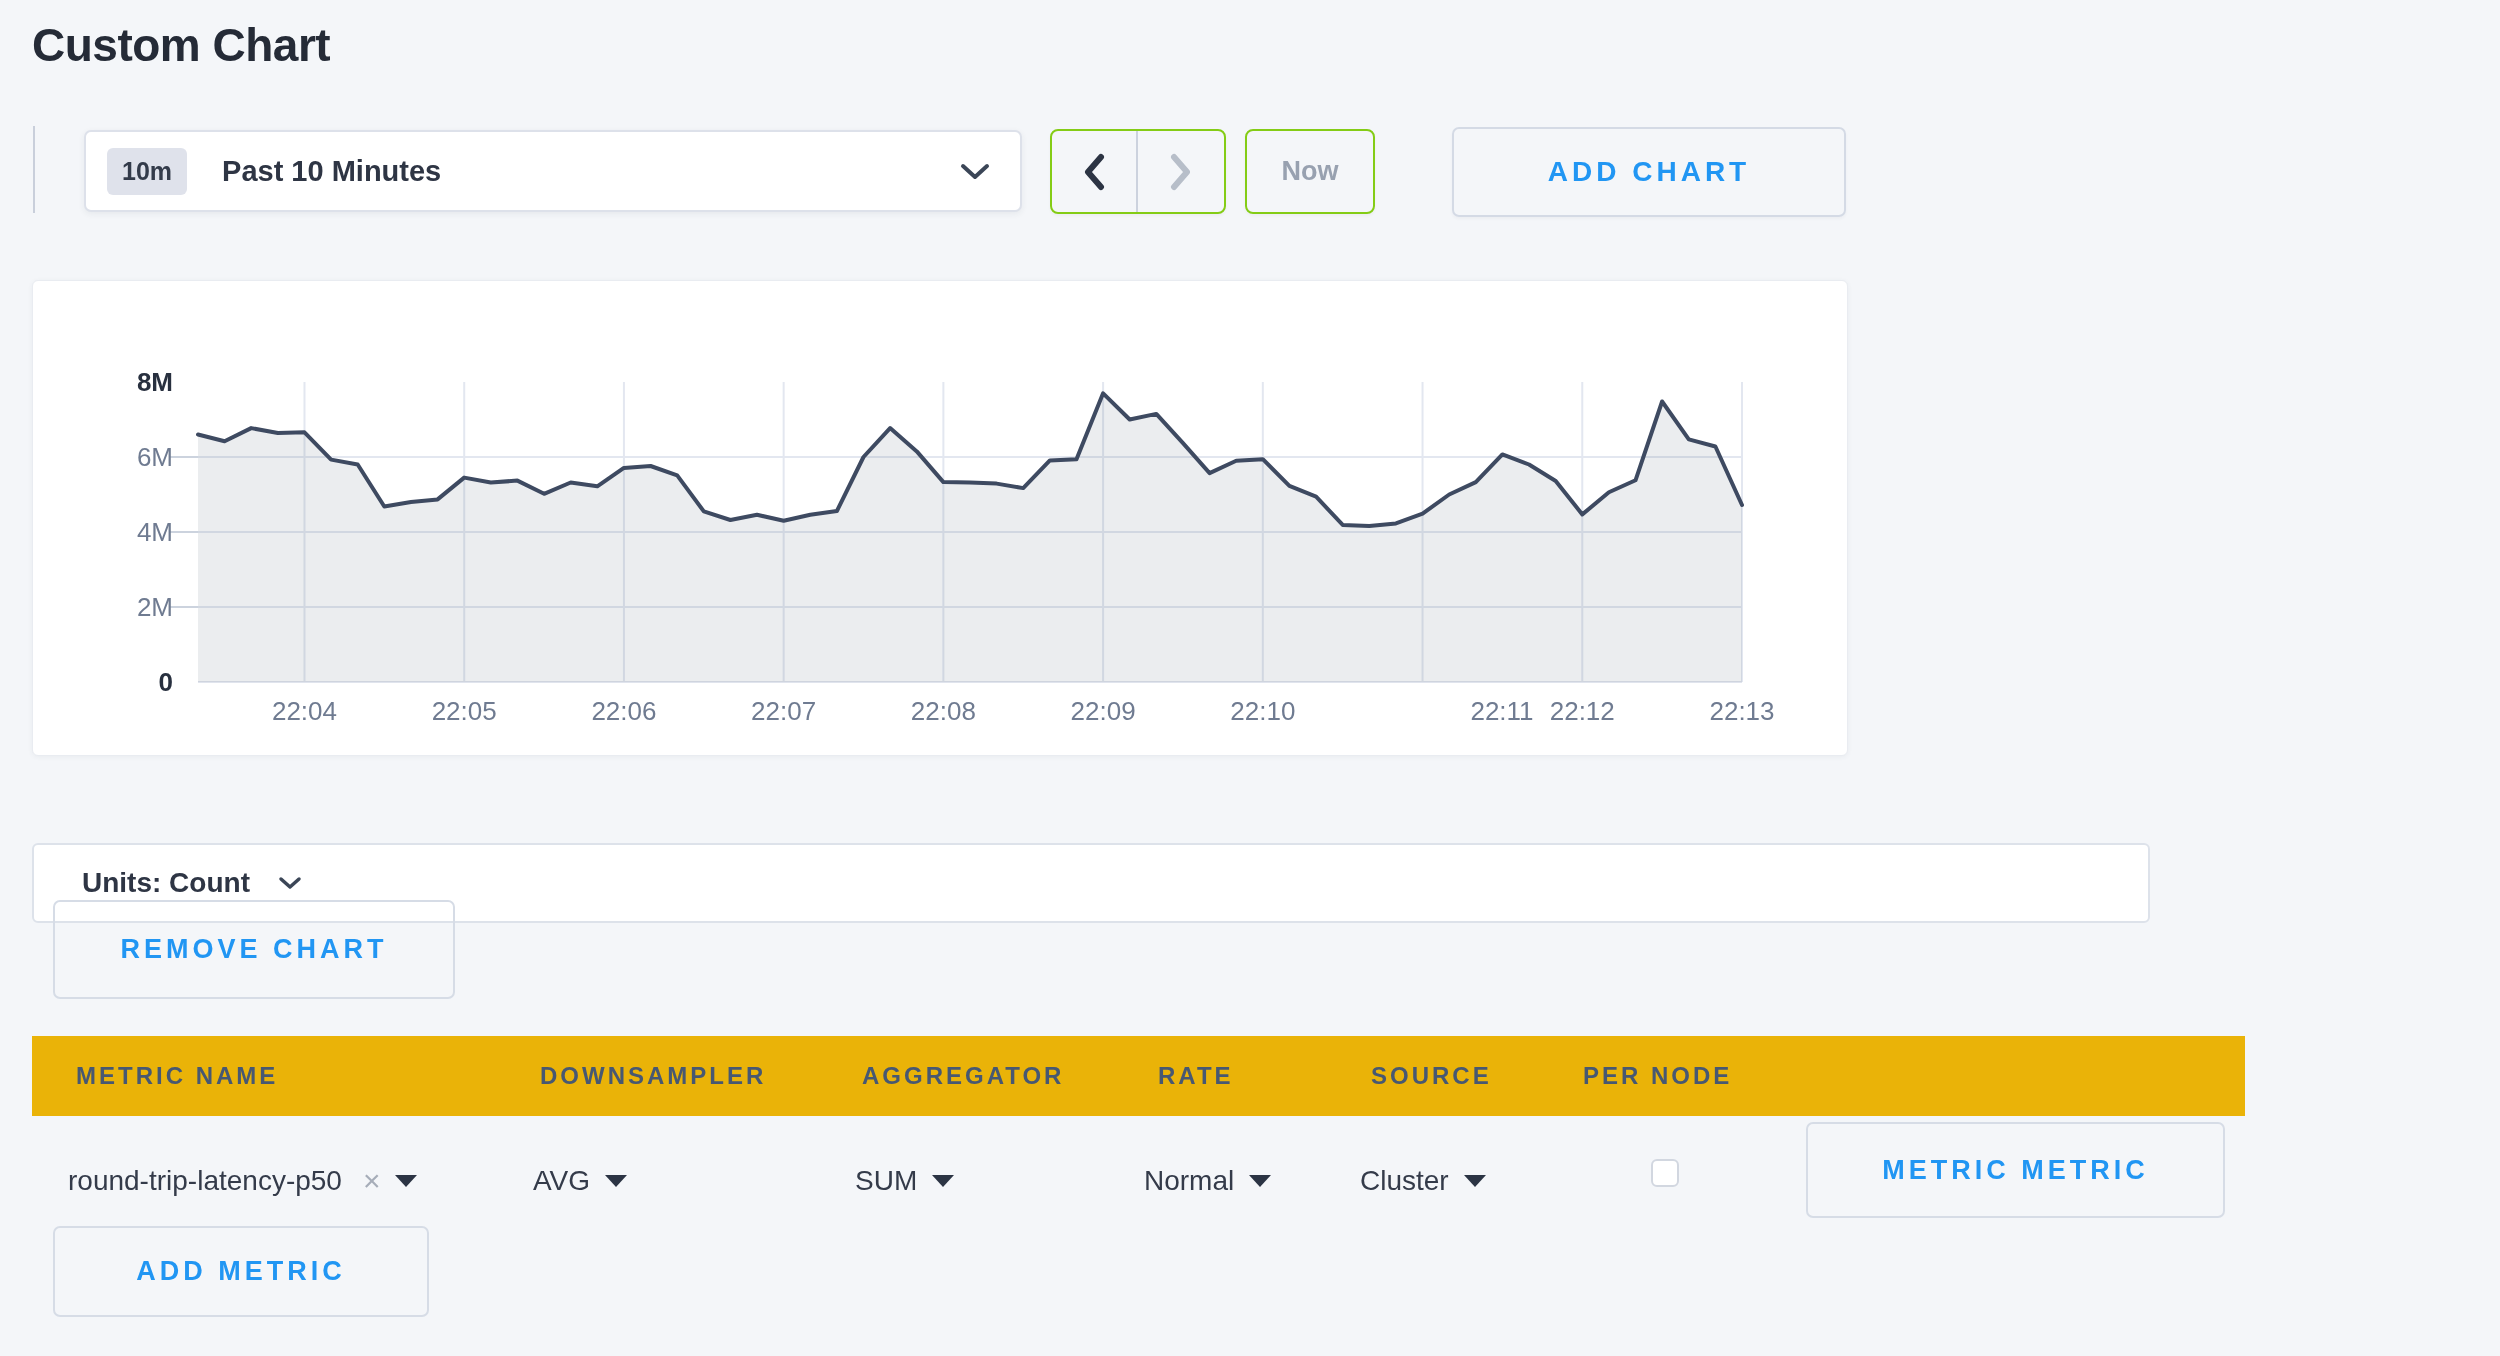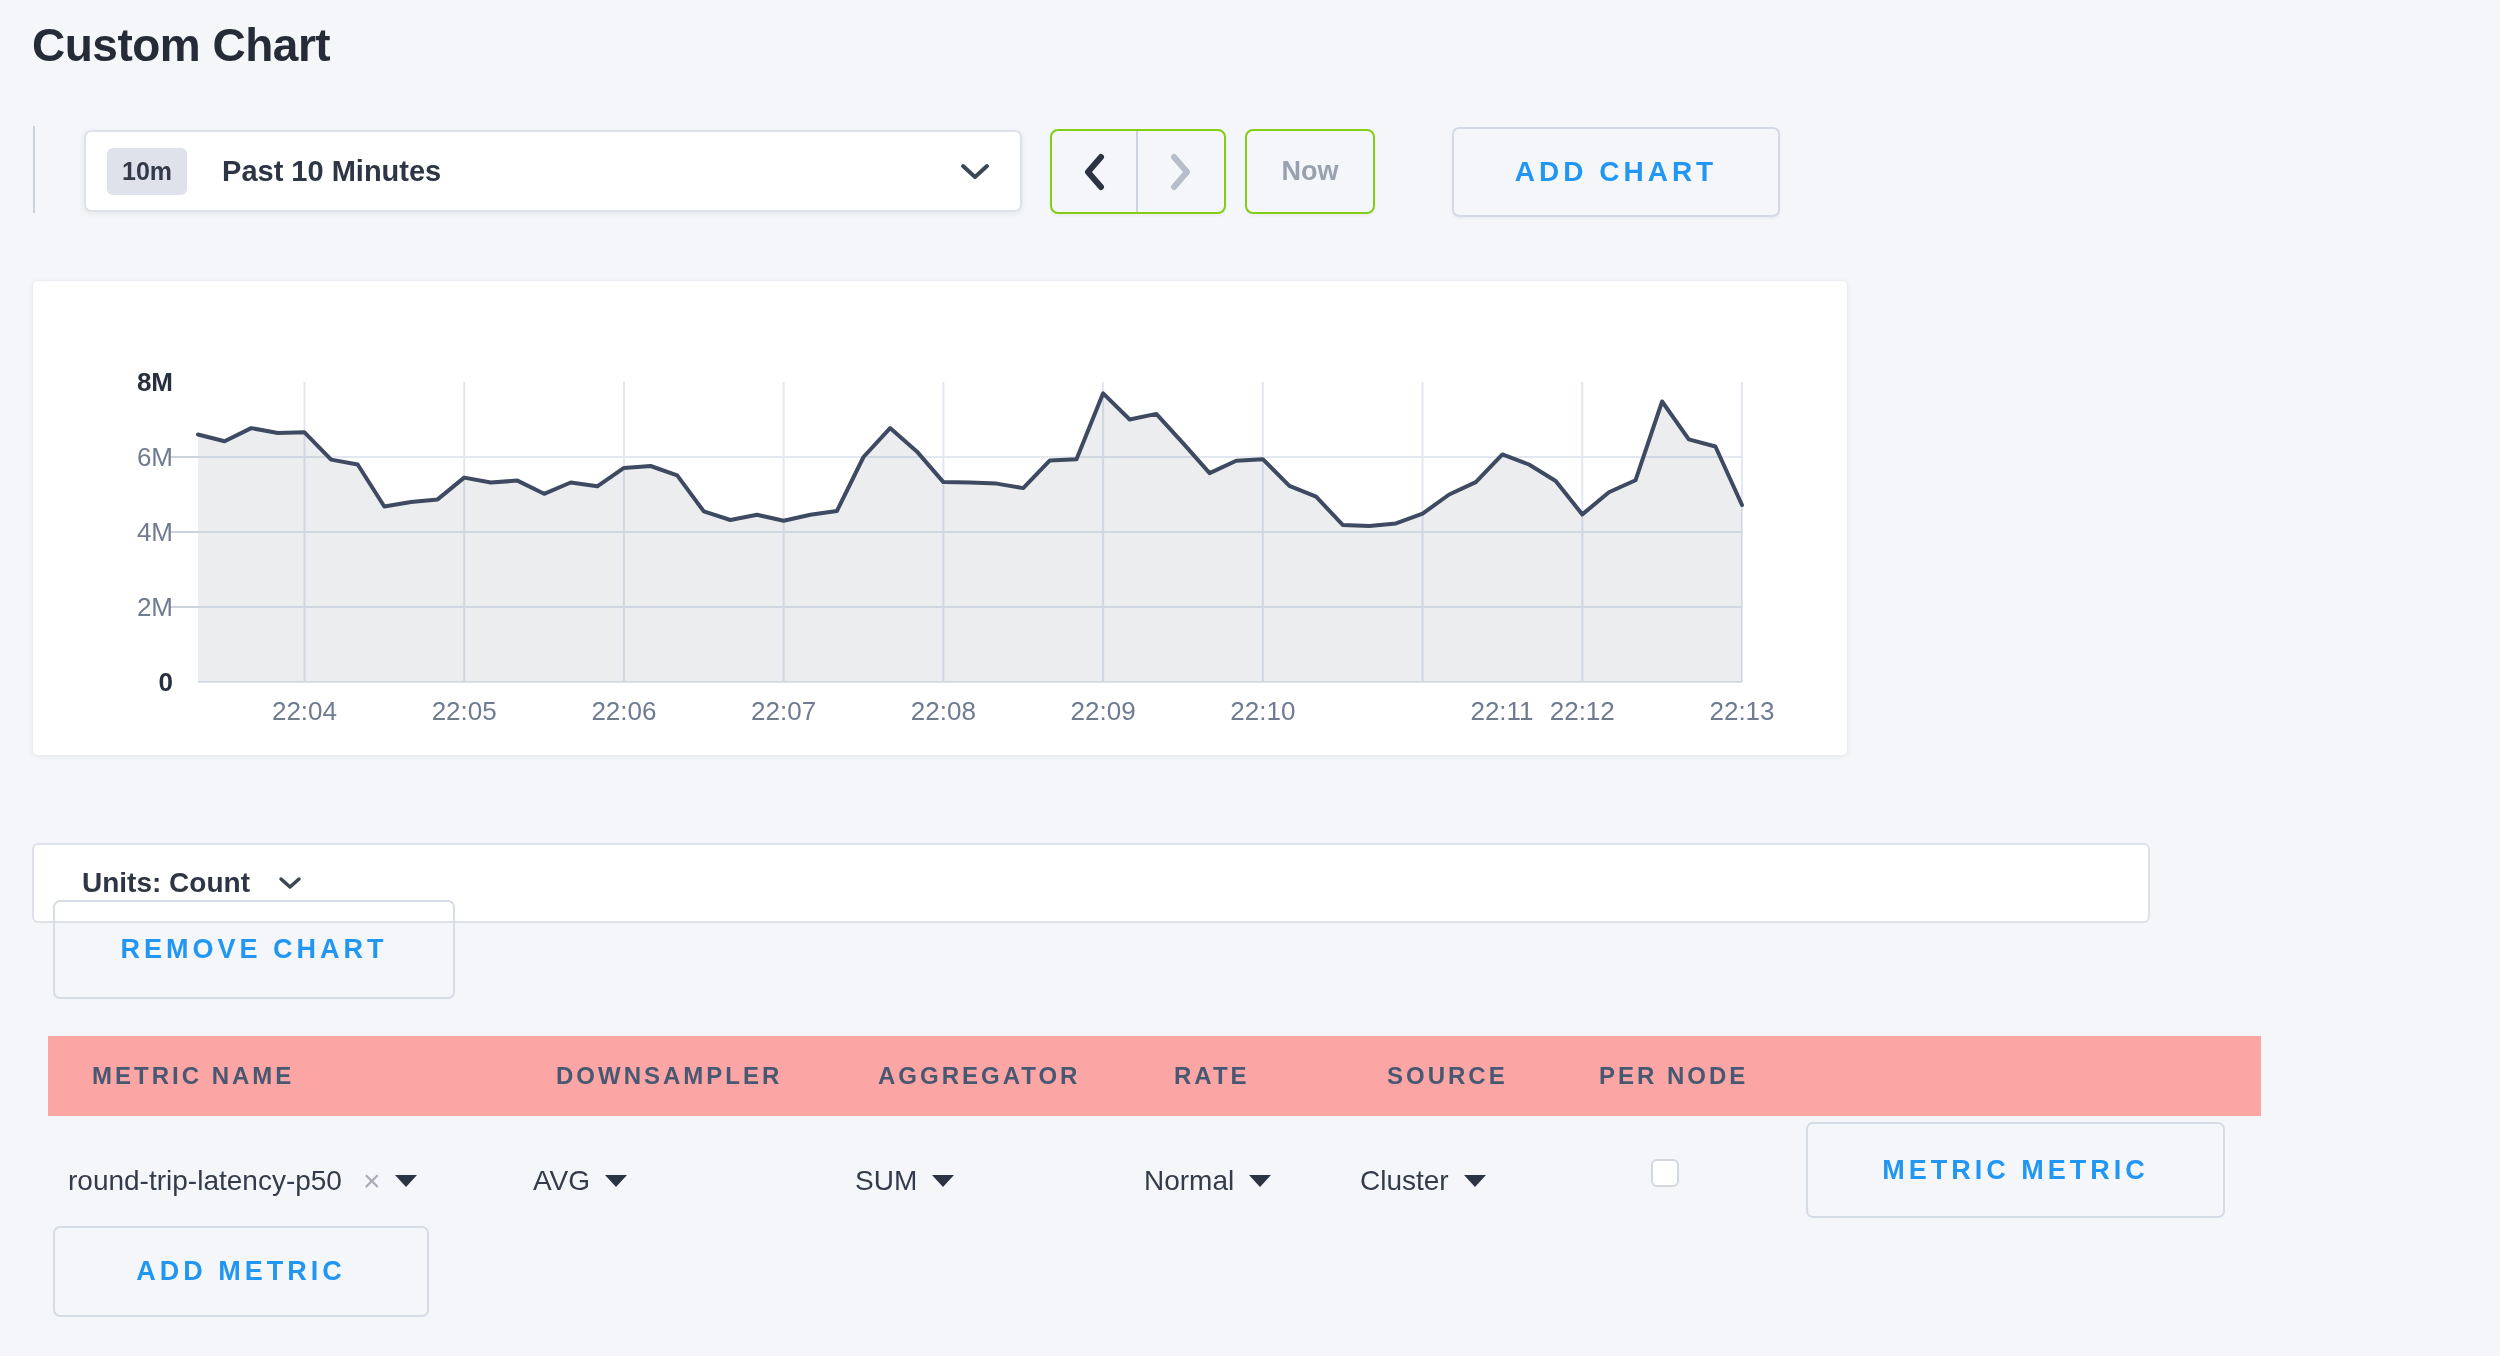--- a/index.html
+++ b/index.html
@@ -46,21 +46,21 @@
     display:flex; align-items:center; justify-content:center;
     box-shadow:0 2px 3px rgba(40,50,70,0.04);
     cursor:pointer;
   }
   #pager { left:1050px; top:129px; width:176px; height:85px; padding:0; overflow:hidden; }
   .pager-half { width:50%; height:100%; display:flex; align-items:center; justify-content:center; }
   #pager-prev { border-right:2px solid #ccd2de; }
   #now-button { left:1245px; top:129px; width:130px; height:85px;
     font-size:27px; font-weight:700; color:#98a1b0; }
   #add-chart-button {
-    left:1452px; top:127px; width:328px; height:90px;
+    left:1452px; top:127px; width:394px; height:90px;
     border-color:#d4dae5; border-radius:7px;
     font-size:28px; font-weight:700; letter-spacing:4px; color:#2196f3;
   }
 
   
   #chart-card {
     left:32px; top:280px; width:1816px; height:476px;
     background:#ffffff; border:1px solid #e9ecf1; border-radius:6px;
     box-shadow:0 1px 5px rgba(50,60,80,0.06);
   }
@@ -89,21 +89,21 @@
     display:flex; align-items:center; justify-content:center;
     font-size:27px; font-weight:700; letter-spacing:4px; color:#2196f3;
     cursor:pointer; font-family:"Liberation Sans", sans-serif;
   }
   #remove-chart-button { left:53px; top:900px; width:402px; height:99px; }
   #remove-metric-button { left:1806px; top:1122px; width:419px; height:96px; }
   #add-metric-button { left:53px; top:1226px; width:376px; height:91px; }
 
   
   #table-header-band {
-    left:48px; top:1036px; width:2213px; height:80px; background:#fca5a5;
+    left:32px; top:1036px; width:2213px; height:80px; background:#eab308;
   }
   .th {
     position:absolute; top:26px;
     font-size:24px; font-weight:700; letter-spacing:3px; color:#475872;
     white-space:nowrap;
   }
   .row-cell {
     position:absolute; top:1155px; height:36px;
     display:flex; align-items:center; gap:15px;
     font-size:28px; color:#343b4a; white-space:nowrap; cursor:pointer;margin-top:8px;

